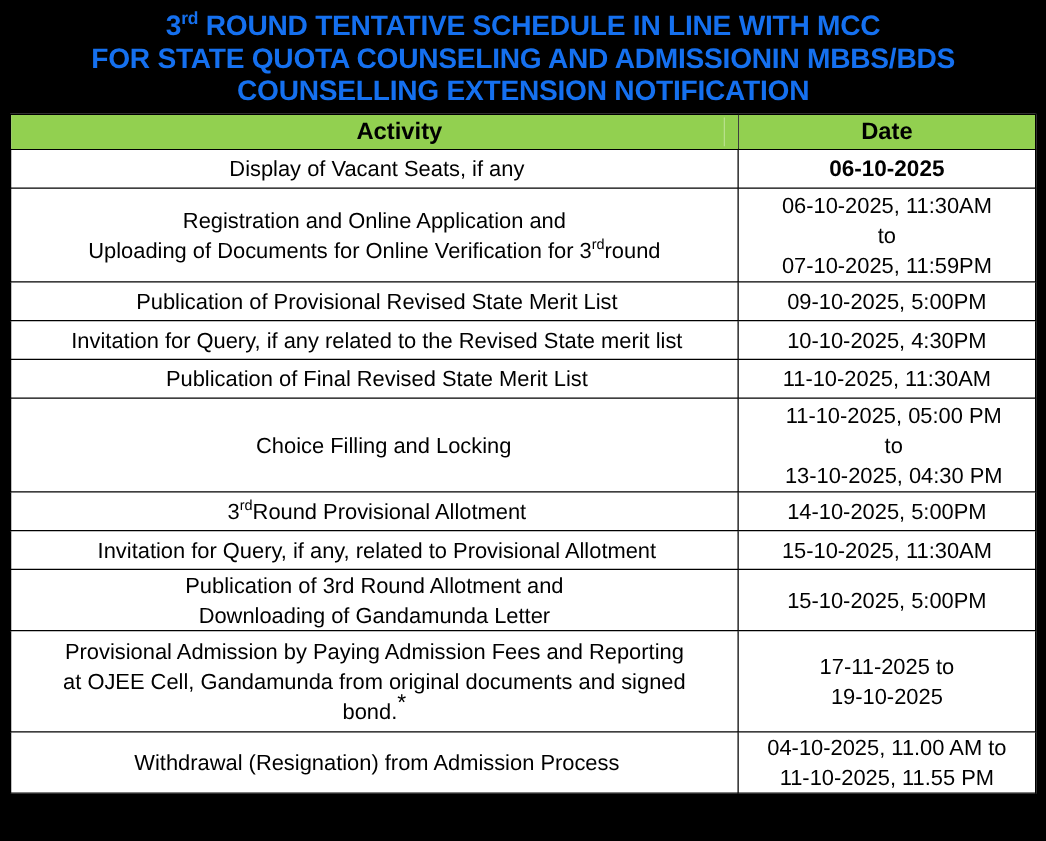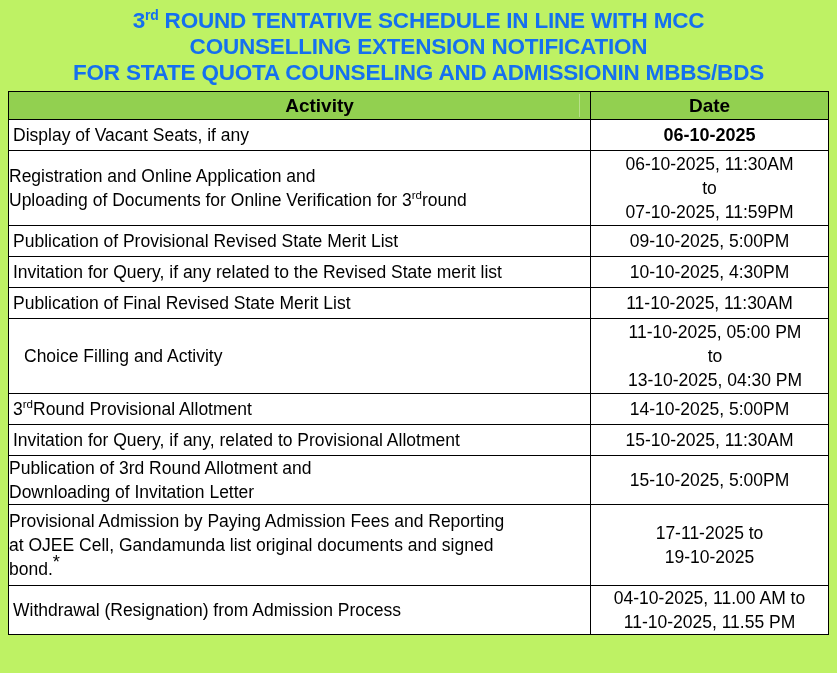--- a/index.html
+++ b/index.html
@@ -11,21 +11,21 @@
     height: 673px;
     background: #ffffff;
     font-family: "Liberation Sans", sans-serif;
     overflow: hidden;
   }
 
   .page {
     position: relative;
     width: 837px;
     height: 673px;
-    background: #bef264;
+    background: #000000;
   }
 
   
   .title-block {
     padding-top: 8px;
     text-align: center;
     color: #1570ef;
     font-weight: bold;
     font-size: 22.5px;
     line-height: 26px;
@@ -104,37 +104,37 @@
   .sup {
     font-size: 0.66em;
     vertical-align: super;
     line-height: 0;
   }
   .ast {
     font-size: 1.05em;
     vertical-align: super;
     line-height: 0;
   }
-  .ln { display: block; }
+  .ln { display: block; text-align: center; }
   .pad-l { padding-left: 4px; }
   tr.r-2   td { height: 74px; }
   tr.r-1   td { height: 30px; }
   tr.r-3   td { height: 74px; padding-left: 11px; }
   tr.r-adm td { height: 80px; }
   tr.r-2s  td { height: 46px; }
 </style>
 </head>
 <body>
 
 <div class="page">
 
   <div class="title-block" style="color: rgb(21, 112, 239);">
     <span class="title-line">3<sup>rd</sup> ROUND TENTATIVE SCHEDULE IN LINE WITH MCC</span>
+    <span class="title-line">FOR STATE QUOTA COUNSELING AND ADMISSIONIN MBBS/BDS</span>
     <span class="title-line">COUNSELLING EXTENSION NOTIFICATION</span>
-    <span class="title-line">FOR STATE QUOTA COUNSELING AND ADMISSIONIN MBBS/BDS</span>
   </div>
 
   <div class="sched-wrap">
     <table class="sched">
       <colgroup>
         <col class="c-activity">
         <col class="c-date">
       </colgroup>
       <thead>
         <tr class="r-h">
@@ -181,21 +181,21 @@
           <tr class="r-1">
             <td class="activity">
               <span class="ln pad-l">Publication of Final Revised State Merit List</span>
             </td>
             <td class="date">
               <span class="ln">11-10-2025, 11:30AM</span>
             </td>
           </tr>
           <tr class="r-3">
             <td class="activity">
-              <span class="ln pad-l">Choice Filling and Activity</span>
+              <span class="ln pad-l">Choice Filling and Locking</span>
             </td>
             <td class="date">
               <span class="ln">11-10-2025, 05:00 PM</span>
               <span class="ln">to</span>
               <span class="ln">13-10-2025, 04:30 PM</span>
             </td>
           </tr>
           <tr class="r-1">
             <td class="activity">
               <span class="ln pad-l">3<span class="sup">rd</span>Round Provisional Allotment</span>
@@ -208,30 +208,30 @@
             <td class="activity">
               <span class="ln pad-l">Invitation for Query, if any, related to Provisional Allotment</span>
             </td>
             <td class="date">
               <span class="ln">15-10-2025, 11:30AM</span>
             </td>
           </tr>
           <tr class="r-2s">
             <td class="activity">
               <span class="ln">Publication of 3rd Round Allotment and</span>
-              <span class="ln">Downloading of Invitation Letter</span>
+              <span class="ln">Downloading of Gandamunda Letter</span>
             </td>
             <td class="date">
               <span class="ln">15-10-2025, 5:00PM</span>
             </td>
           </tr>
           <tr class="r-adm">
             <td class="activity">
               <span class="ln">Provisional Admission by Paying Admission Fees and Reporting</span>
-              <span class="ln">at OJEE Cell, Gandamunda list original documents and signed</span>
+              <span class="ln">at OJEE Cell, Gandamunda from original documents and signed</span>
               <span class="ln">bond.<span class="ast">*</span></span>
             </td>
             <td class="date">
               <span class="ln">17-11-2025 to</span>
               <span class="ln">19-10-2025</span>
             </td>
           </tr>
           <tr class="r-2s">
             <td class="activity">
               <span class="ln pad-l">Withdrawal (Resignation) from Admission Process</span>

